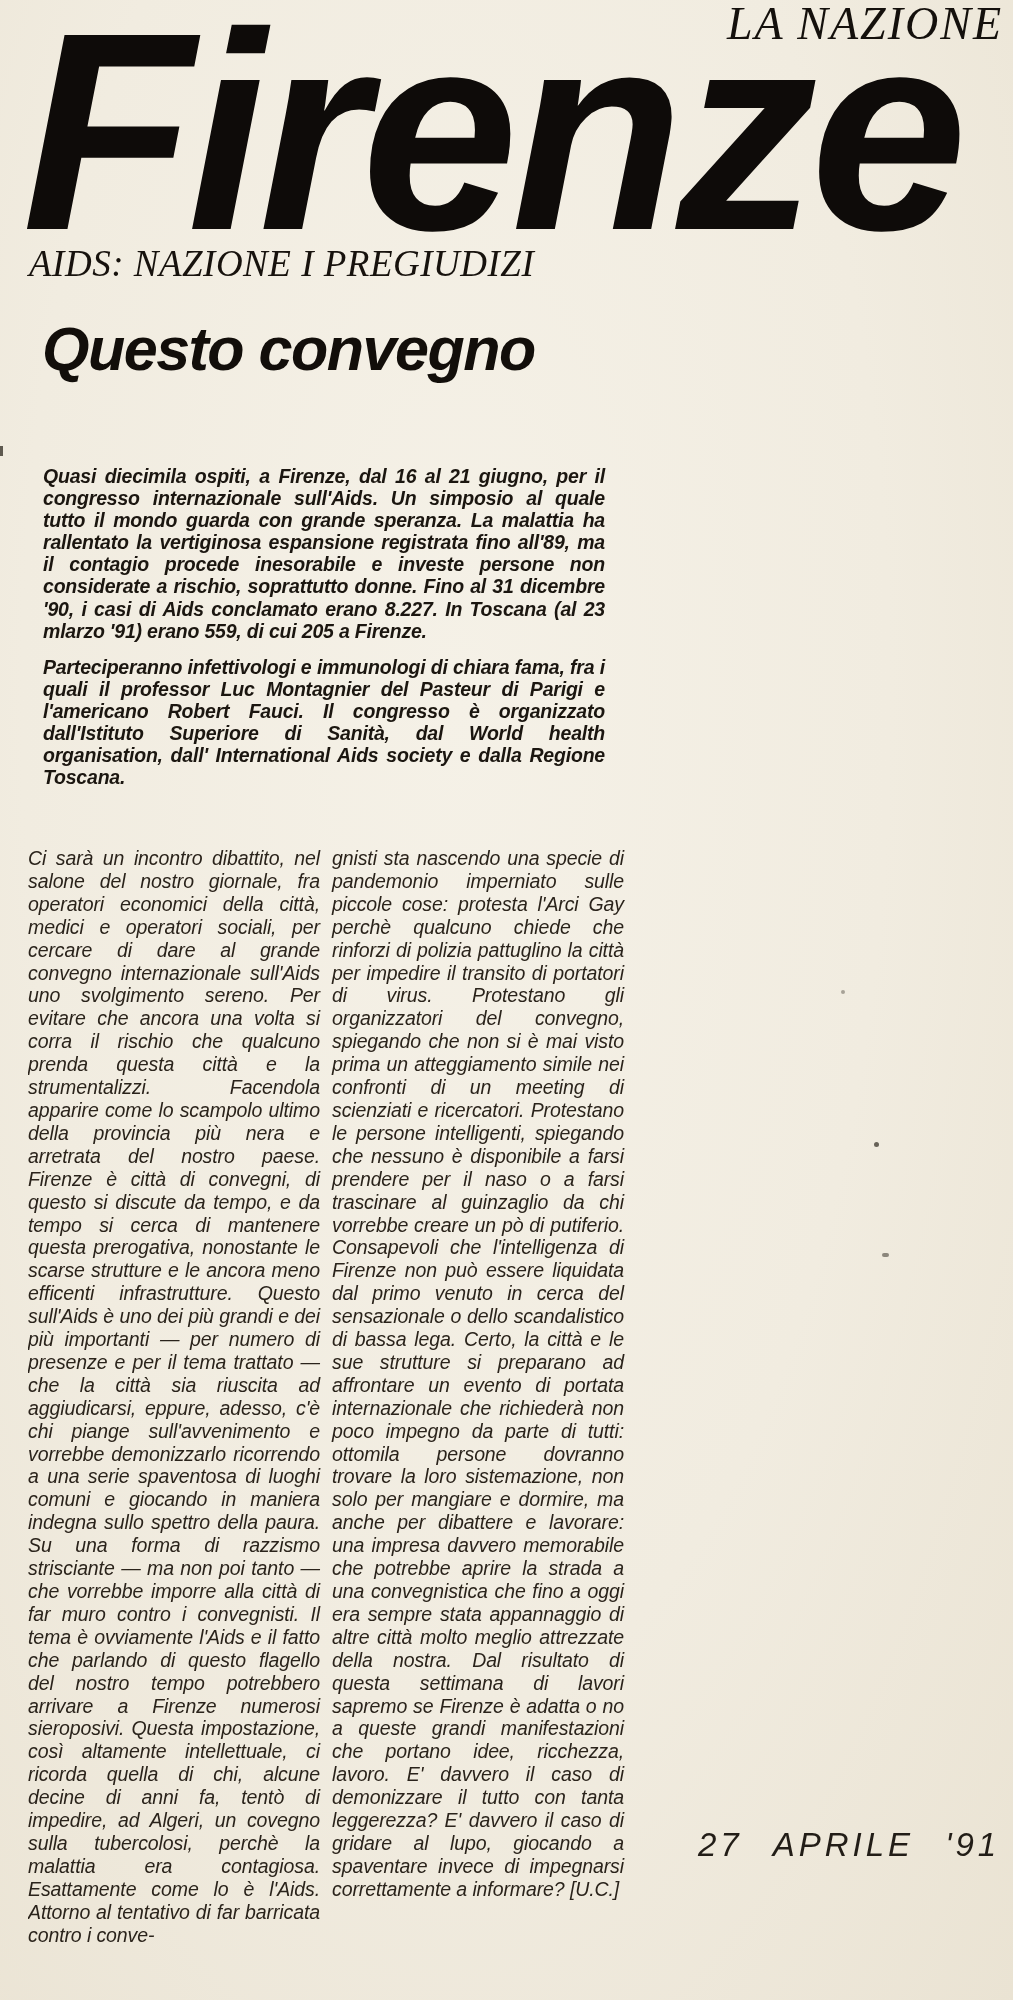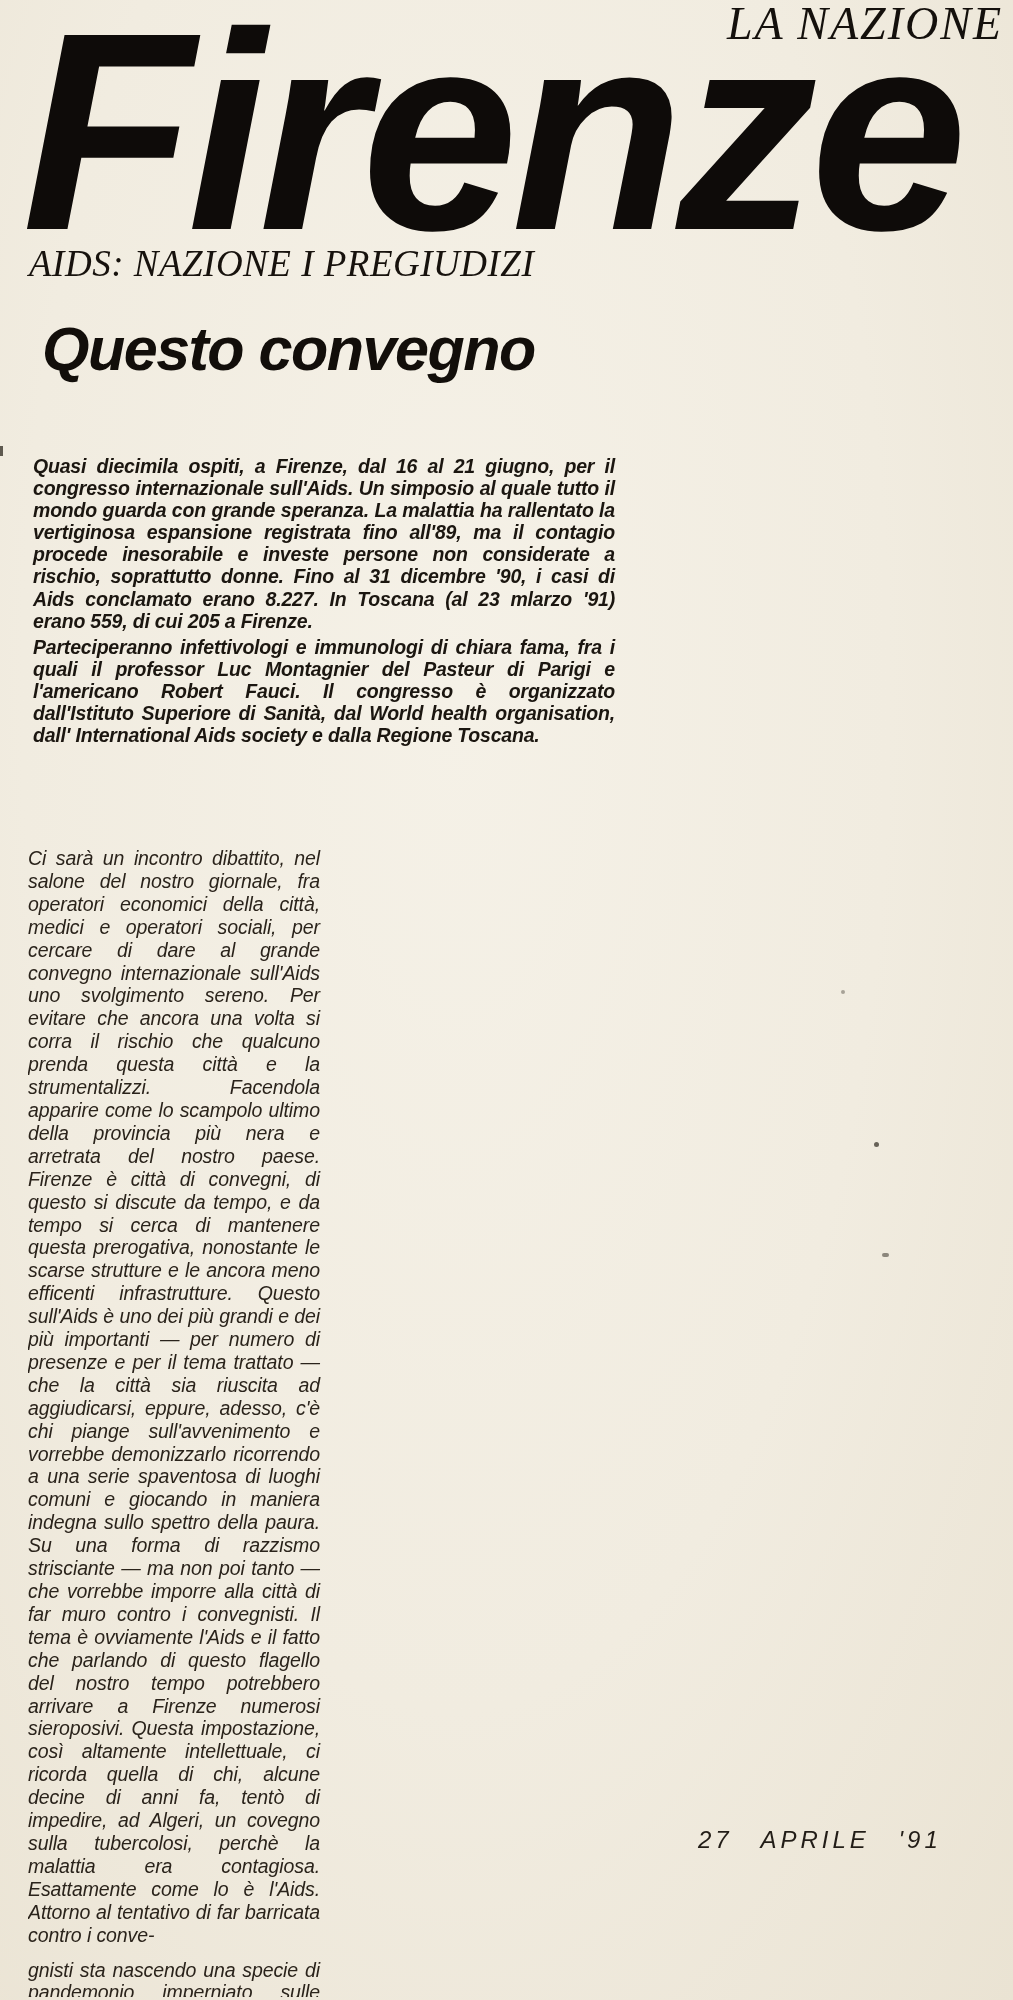--- a/index.html
+++ b/index.html
@@ -54,40 +54,39 @@
   
   .lede{
     position:absolute;top:451px;left:29px;
     width:590px;
     font-weight:bold;
     font-size:19.5px;line-height:22.1px;
     letter-spacing:-0.2px;
     text-align:justify;
     color:#1b1610;
   }
-  .lede p{margin:4px;}
+  .lede p{margin:14px;}
   
   .columns{
     position:absolute;top:847px;left:28px;
     width:602px;height:1150px;
     display:flex;gap:12px;
     overflow:hidden;
-    flex-direction:column;
   }
   .col{
     width:292px;
     font-size:19.5px;line-height:22.9px;
     letter-spacing:-0.1px;
     text-align:justify;
     color:#2a231b;
   }
   
   .datestamp{
     position:absolute;top:1828px;left:698px;
-    font-size:24px;line-height:1;
+    font-size:33px;line-height:1;
     letter-spacing:4px;word-spacing:18px;
     color:#221d17;
     white-space:nowrap;
   }
   
   .speck{position:absolute;background:#3a342b;border-radius:50%;}
   .speck.s1{width:5px;height:5px;top:1142px;left:874px;opacity:.75;}
   .speck.s2{width:7px;height:4px;top:1253px;left:882px;opacity:.55;border-radius:2px;}
   .speck.s3{width:4px;height:4px;top:990px;left:841px;opacity:.4;}
   .speck.s4{width:3px;height:10px;top:446px;left:0px;opacity:.8;border-radius:0;}

